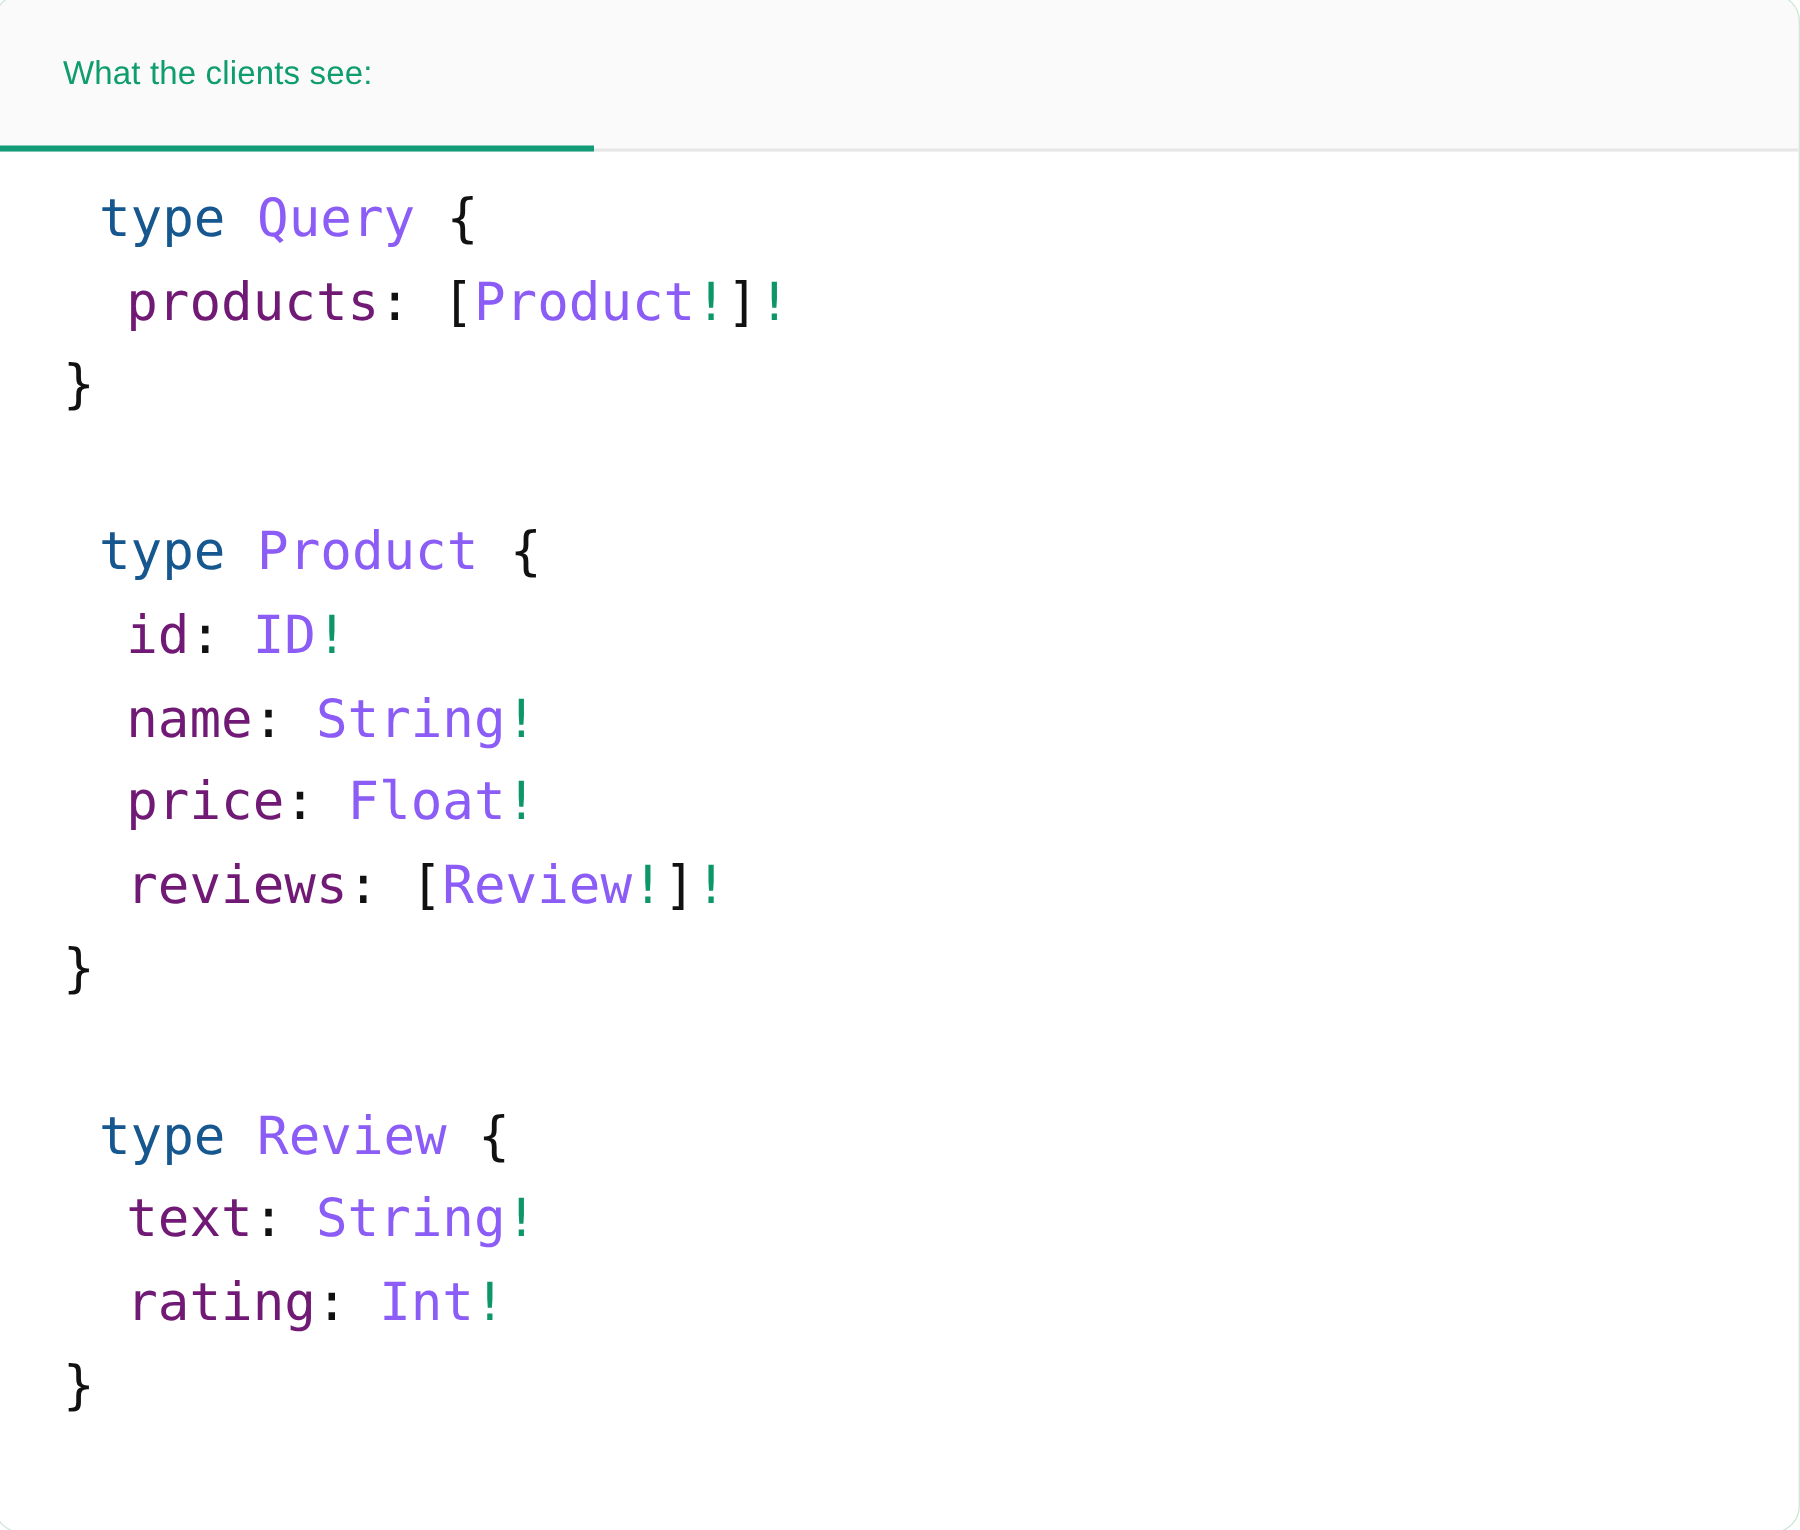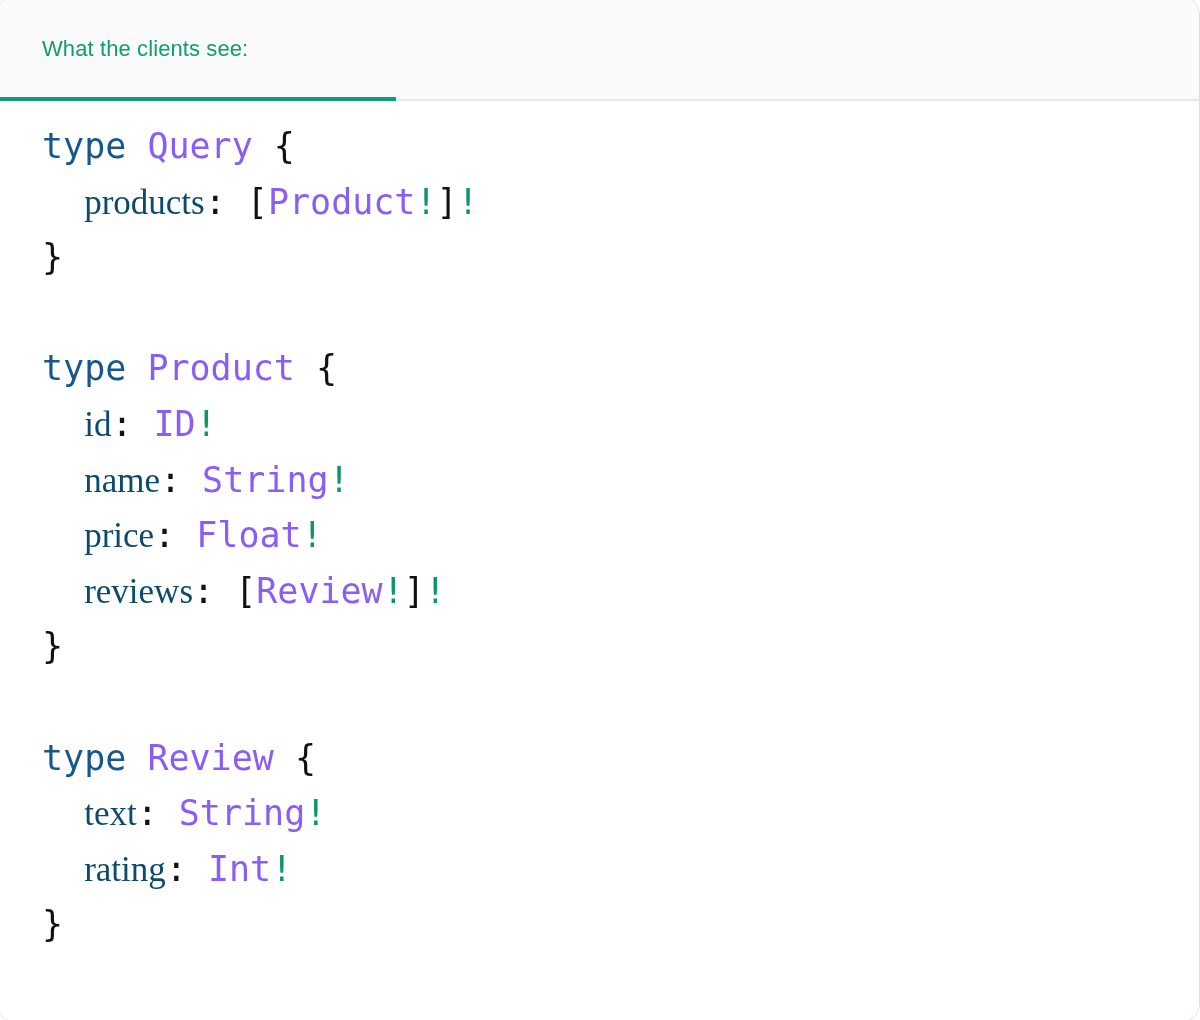--- a/index.html
+++ b/index.html
@@ -106,27 +106,27 @@
     white-space: pre;
     tab-size: 2;
   }
 
   .code-line {
     display: block;
     height: 55.6px;
     white-space: pre;
   }
 
-  .tok-kw   { color: #17578f; }   
+  .tok-kw   { color: #17578f; margin-left: 24px; }   
   .tok-type { color: #0d9668; }   
   .tok-punc { color: #111111; }   
   .tok-field{ color: #1a1a1a; }   
   .tok-bang { color: #0d9668; }   
 </style>
-<style>.tok-kw{color:#17578f;}.tok-type{color:#8b5cf6;}.tok-punc{color:#111111;}.tok-field{color:#0c4a6e;font-family:Liberation Serif, serif;}.tok-bang{color:#0d9668;}.tab.is-active::after{background:#119c77;}#tabbar::after{background:#e6e6e6;}#tabbar{background:#fafafa;}.tab .tab-label{color:#0f9d6e;}#schema-card{border-color:#cfe6da;}</style></head>
+<style>.tok-kw{color:#17578f;}.tok-type{color:#8b5cf6;}.tok-punc{color:#111111;}.tok-field{color:#701a75;}.tok-bang{color:#0d9668;}.tab.is-active::after{background:#119c77;}#tabbar::after{background:#e6e6e6;}#tabbar{background:#fafafa;}.tab .tab-label{color:#0f9d6e;}#schema-card{border-color:#cfe6da;}</style></head>
 <body>
 
 <div id="schema-card">
 
   <div id="tabbar">
     <div class="tab is-active">
       <span class="tab-label">What the clients see:</span>
     </div>
   </div>
 

